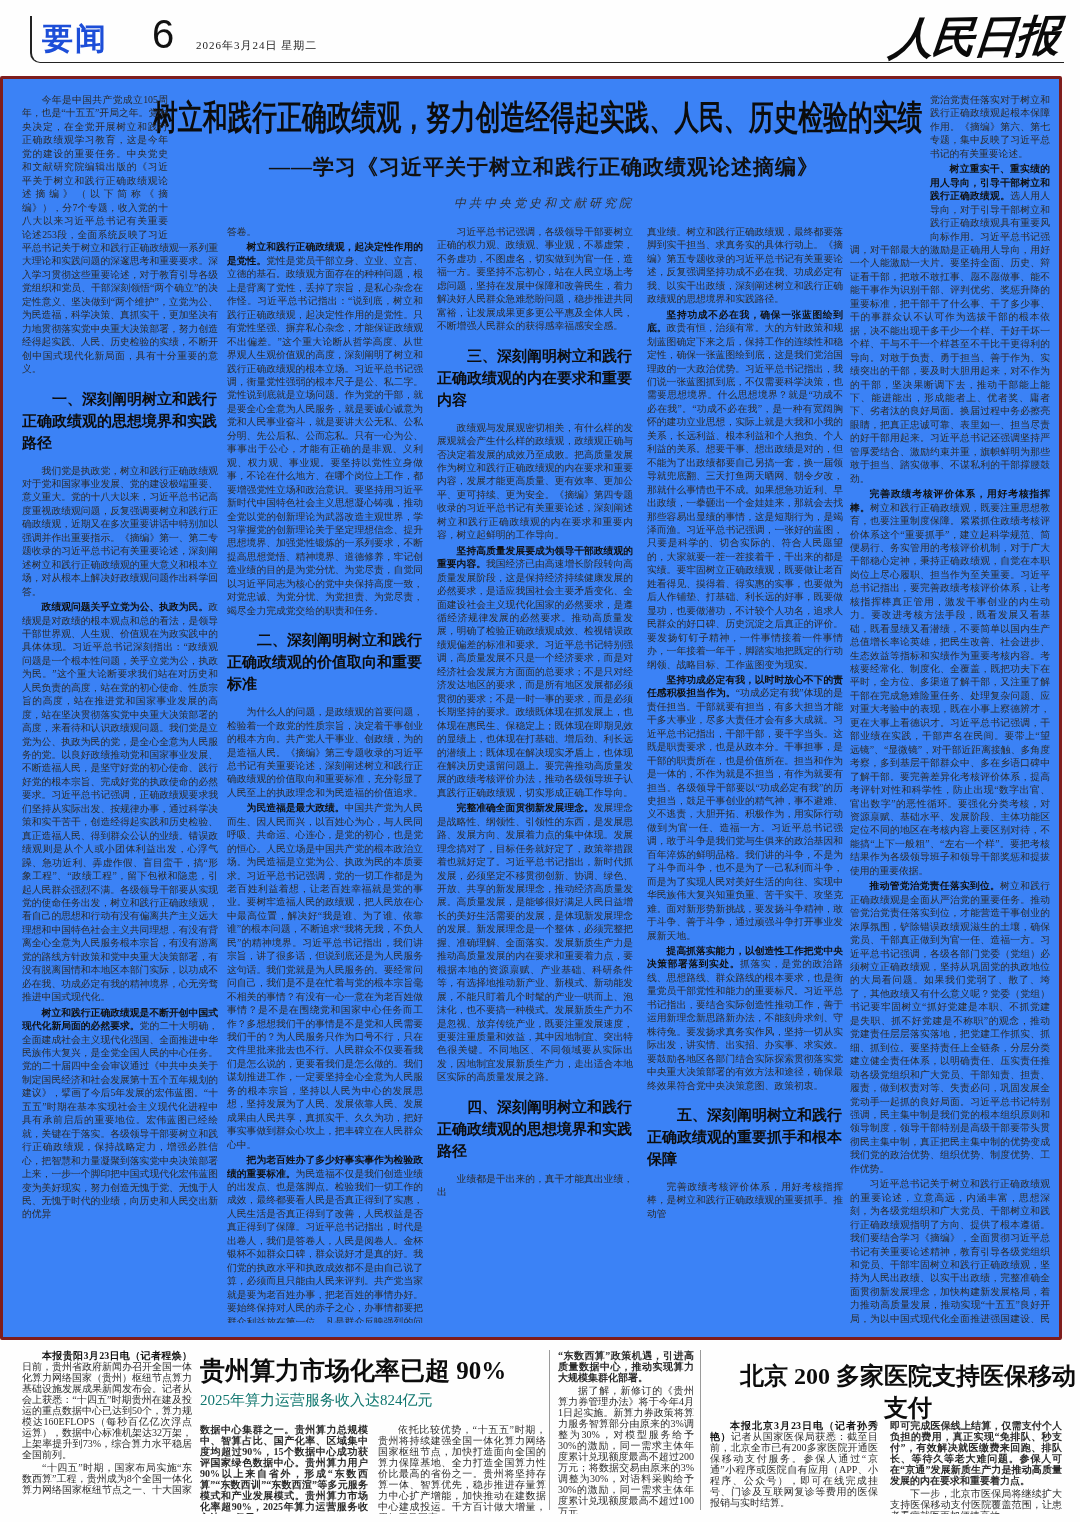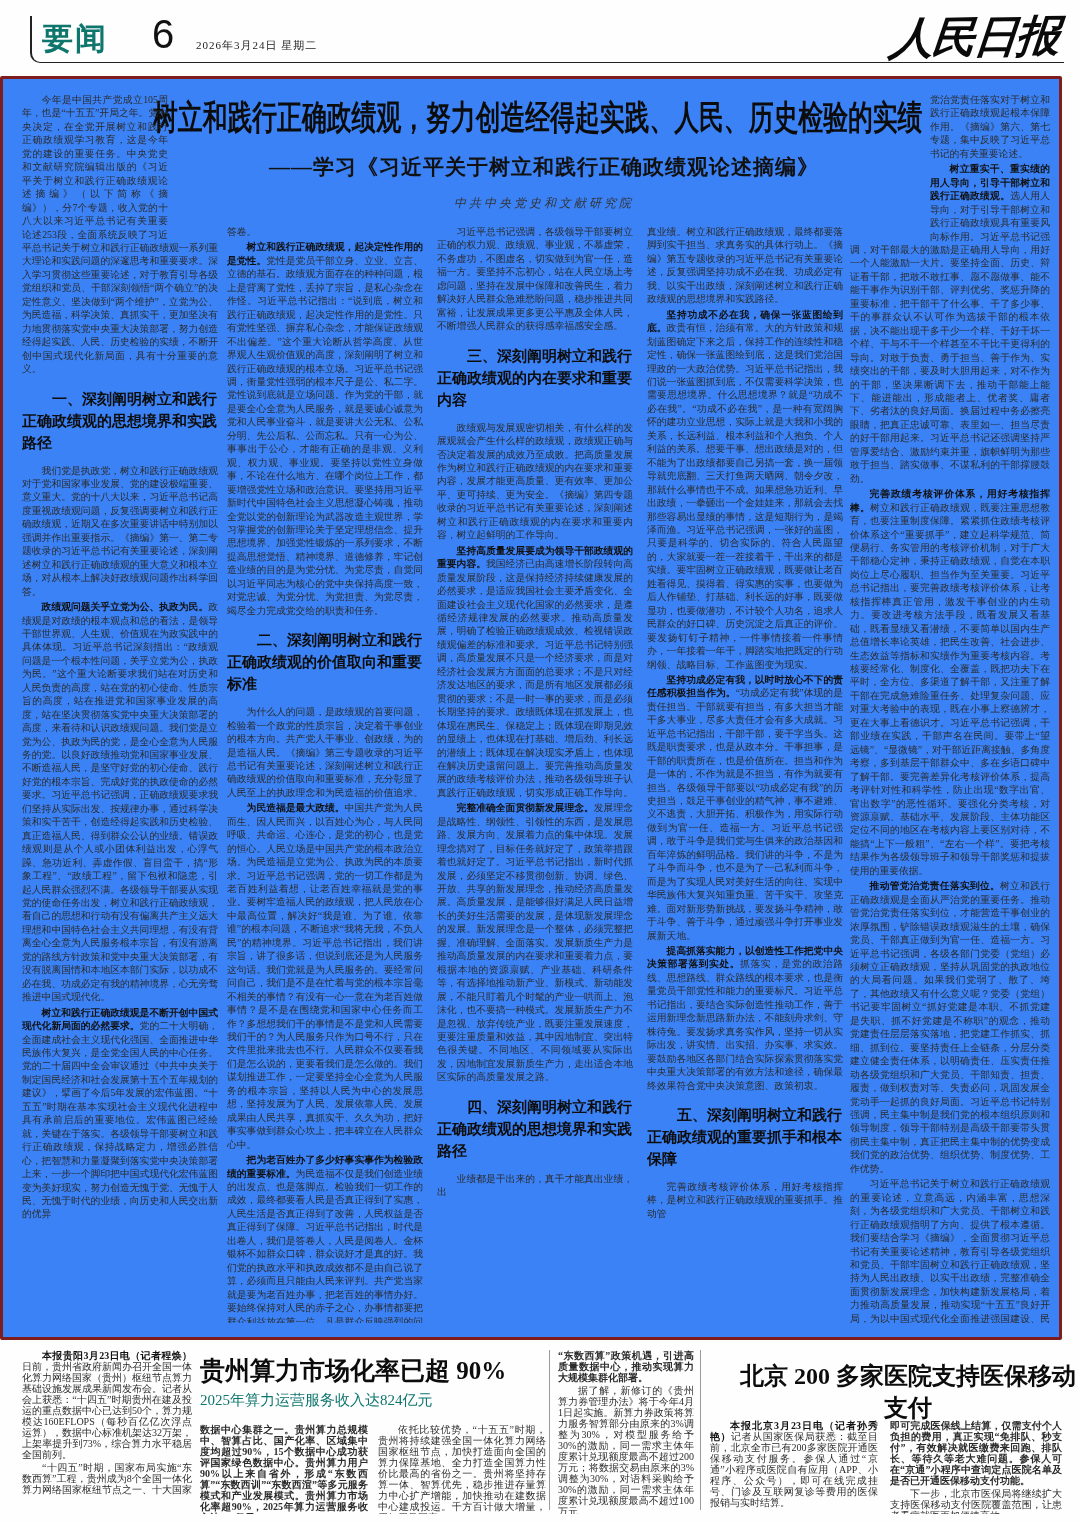--- a/index.html
+++ b/index.html
@@ -2,21 +2,21 @@
 <html><head>
 <meta charset="utf-8">
 <style>
   html,body{margin:0;padding:0;background:#e8e8e8;}
   .page{position:relative;width:1080px;height:1522px;background:#fefefe;margin:0 auto;
         font-family:"Liberation Serif",serif;color:#1d1d1d;overflow:hidden;}
   
   .mast-bracket{position:absolute;left:30px;top:16px;width:1032px;height:46px;
         border-left:2.5px solid #222;border-bottom:1.5px solid #222;border-radius:0 0 0 10px;}
   .sec-label{position:absolute;left:42px;top:18px;font-family:"Liberation Sans",sans-serif;
-        font-weight:bold;font-size:31px;letter-spacing:2px;color:#0f766e;}
+        font-weight:bold;font-size:31px;letter-spacing:2px;color:#1d4ed8;}
   .page-num{position:absolute;left:152px;top:12px;font-family:"Liberation Sans",sans-serif;
         font-size:40px;color:#111;}
   .mast-date{position:absolute;left:196px;top:38px;font-size:11px;color:#222;letter-spacing:1px;}
   .brand{position:absolute;right:22px;top:8px;font-family:"Liberation Serif",serif;
         font-weight:bold;font-size:44px;font-style:italic;letter-spacing:-2px;color:#0a0a0a;
         transform:skewX(-6deg) rotate(-1deg);}
   
   .feature{position:absolute;left:0;top:76px;width:1056px;height:1258px;
         border:3px solid #7f1d1d;border-radius:2px;background:#3b82f6;}
   .main-title{position:absolute;left:150px;top:16px;width:782px;height:48px;overflow:visible;}
@@ -129,17 +129,17 @@
     </div>
 
   <div class="vrule" style="left:549px"></div>
   <div class="vrule" style="left:700px"></div>
 
   <div class="bj-head">北京 200 多家医院支持医保移动支付</div>
   <div class="b-col" style="left:710px;top:1420px;width:168px;height:94px">
       <p class="para"><b class="lead">本报北京3月23日电（记者孙秀艳）</b>记者从国家医保局获悉：截至目前，北京全市已有200多家医院开通医保移动支付服务。参保人通过“京通”小程序或医院自有应用（APP、小程序、公众号），即可在线完成挂号、门诊及互联网复诊等费用的医保报销与实时结算。</p>
     </div>
   <div class="b-col" style="left:890px;top:1420px;width:172px;height:94px">
-      <p class="para noind">即可完成医保线上结算，仅需支付个人负担的费用，真正实现“免排队、秒支付”，有效解决就医缴费来回跑、排队长、等待久等老大难问题。参保人可在“京通”小程序中查询定点医院名单及是否已开通医保移动支付功能。</p>
+      <p class="para noind">即可完成医保线上结算，仅需支付个人负担的费用，真正实现“免排队、秒支付”，有效解决就医缴费来回跑、排队长、等待久等老大难问题。参保人可在“京通”发展新质生产力是推动高质量发展的内在要求和重要着力点。</p>
       <p class="para">下一步，北京市医保局将继续扩大支持医保移动支付医院覆盖范围，让患者看病就医更加便捷高效。</p>
     </div>
 
 </div>
 
 </body></html>

